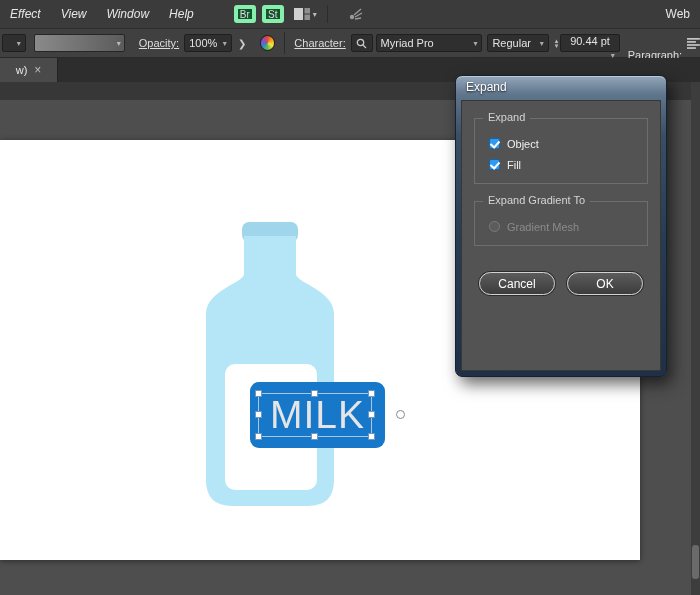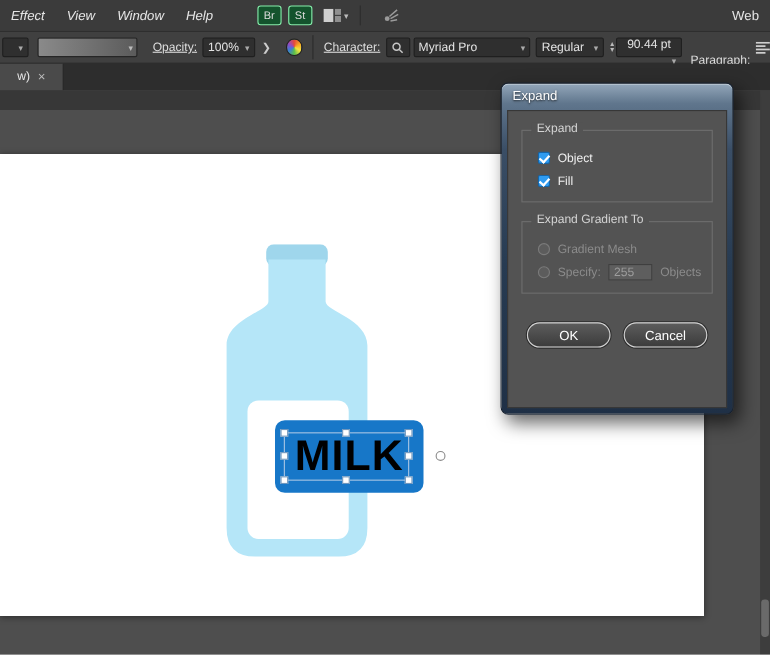--- a/index.html
+++ b/index.html
@@ -4,21 +4,21 @@
 <style>
   * { margin:0; padding:0; box-sizing:border-box; }
   html,body { width:700px; height:595px; }
   body { font-family:"Liberation Sans", sans-serif; background:#4e4e4e; overflow:hidden; }
   .stage { position:relative; width:700px; height:595px; background:#4e4e4e; overflow:hidden; }
 
   
   .menubar { position:absolute; left:0; top:0; width:700px; height:28px; background:#3b3b3b;
              display:flex; align-items:center; color:#e6e6e6; font-size:12px; }
   .menu-item { padding:0 10px; line-height:28px; cursor:default;font-style:italic; }
-  .mb-btn { width:22px; height:18px; margin-left:6px; background:#14532d; border:1px solid #86efac;
+  .mb-btn { width:22px; height:18px; margin-left:6px; background:#14532d; border:4px solid #86efac;
             border-radius:3px; color:#ddd; font-size:10px; display:flex; align-items:center; justify-content:center; }
   .mb-iconbtn { display:flex; align-items:center; gap:3px; margin-left:10px; color:#cfcfcf; }
   .mb-caret { font-size:8px; color:#bbb; }
   .mb-sep { width:1px; height:18px; background:#2c2c2c; margin:0 10px; }
   .mb-right { margin-left:auto; padding-right:10px; color:#e6e6e6; }
 
   
   .controlbar { position:absolute; left:0; top:28px; width:700px; height:30px; background:#404040;
                 border-top:1px solid #2d2d2d; border-bottom:1px solid #2a2a2a;
                 display:flex; align-items:center; color:#dcdcdc; font-size:11px; }
@@ -42,21 +42,21 @@
          font-size:11px; display:flex; align-items:center; justify-content:center; gap:7px; }
   .tab-close { color:#bdbdbd; font-size:12px; }
   .darkstrip { position:absolute; left:0; top:82px; width:700px; height:18px; background:#373737; }
 
   
   .artboard { position:absolute; left:0; top:140px; width:640px; height:420px; background:#ffffff;
               box-shadow:0 1px 6px rgba(0,0,0,.45); }
   .bottle { position:absolute; left:205px; top:222px; }
   .sign { position:absolute; left:250px; top:382px; width:135px; height:66px; background:#1777c8;
           border-radius:9px; display:flex; align-items:center; justify-content:center; }
-  .sign-text { color:#000000; font-size:39px; font-weight:bold; letter-spacing:1px;text-align:right; }
+  .sign-text { color:#e5e5e5; font-size:39px; font-weight:normal; letter-spacing:1px;text-align:right; }
   .selbox { position:absolute; left:258px; top:393px; width:114px; height:44px;
             border:1px solid #a9c6e4; }
   .handle { position:absolute; width:7px; height:7px; background:#fff; border:1px solid #6f96bd; }
   .h-nw{left:-4px;top:-4px;} .h-n{left:50%;margin-left:-4px;top:-4px;} .h-ne{right:-4px;top:-4px;}
   .h-w{left:-4px;top:50%;margin-top:-4px;} .h-e{right:-4px;top:50%;margin-top:-4px;}
   .h-sw{left:-4px;bottom:-4px;} .h-s{left:50%;margin-left:-4px;bottom:-4px;} .h-se{right:-4px;bottom:-4px;}
   .rotate-dot { position:absolute; left:396px; top:410px; width:9px; height:9px; border:1px solid #8a8a8a;
                 border-radius:50%; background:rgba(255,255,255,.6); }
 
   
@@ -218,29 +218,23 @@
           <span>Fill</span>
         </div>
       </div>
 
       <div class="group">
         <span class="group-label">Expand Gradient To</span>
         <div class="opt-row disabled">
           <span class="radio"></span>
           <span>Gradient Mesh</span>
         </div>
-        <div class="opt-row disabled">
-          <span class="radio"></span>
-          <span>Specify:</span>
-          <input class="spec-input" readonly="" disabled="" value="255" style="">
-          <span>Objects</span>
-        </div>
       </div>
 
       <div class="btn-row">
+        <button class="pill-btn">Cancel</button>
         <button class="pill-btn">OK</button>
-        <button class="pill-btn">Cancel</button>
       </div>
 
     </div>
   </div>
 
 </div>
 
 </body></html>

